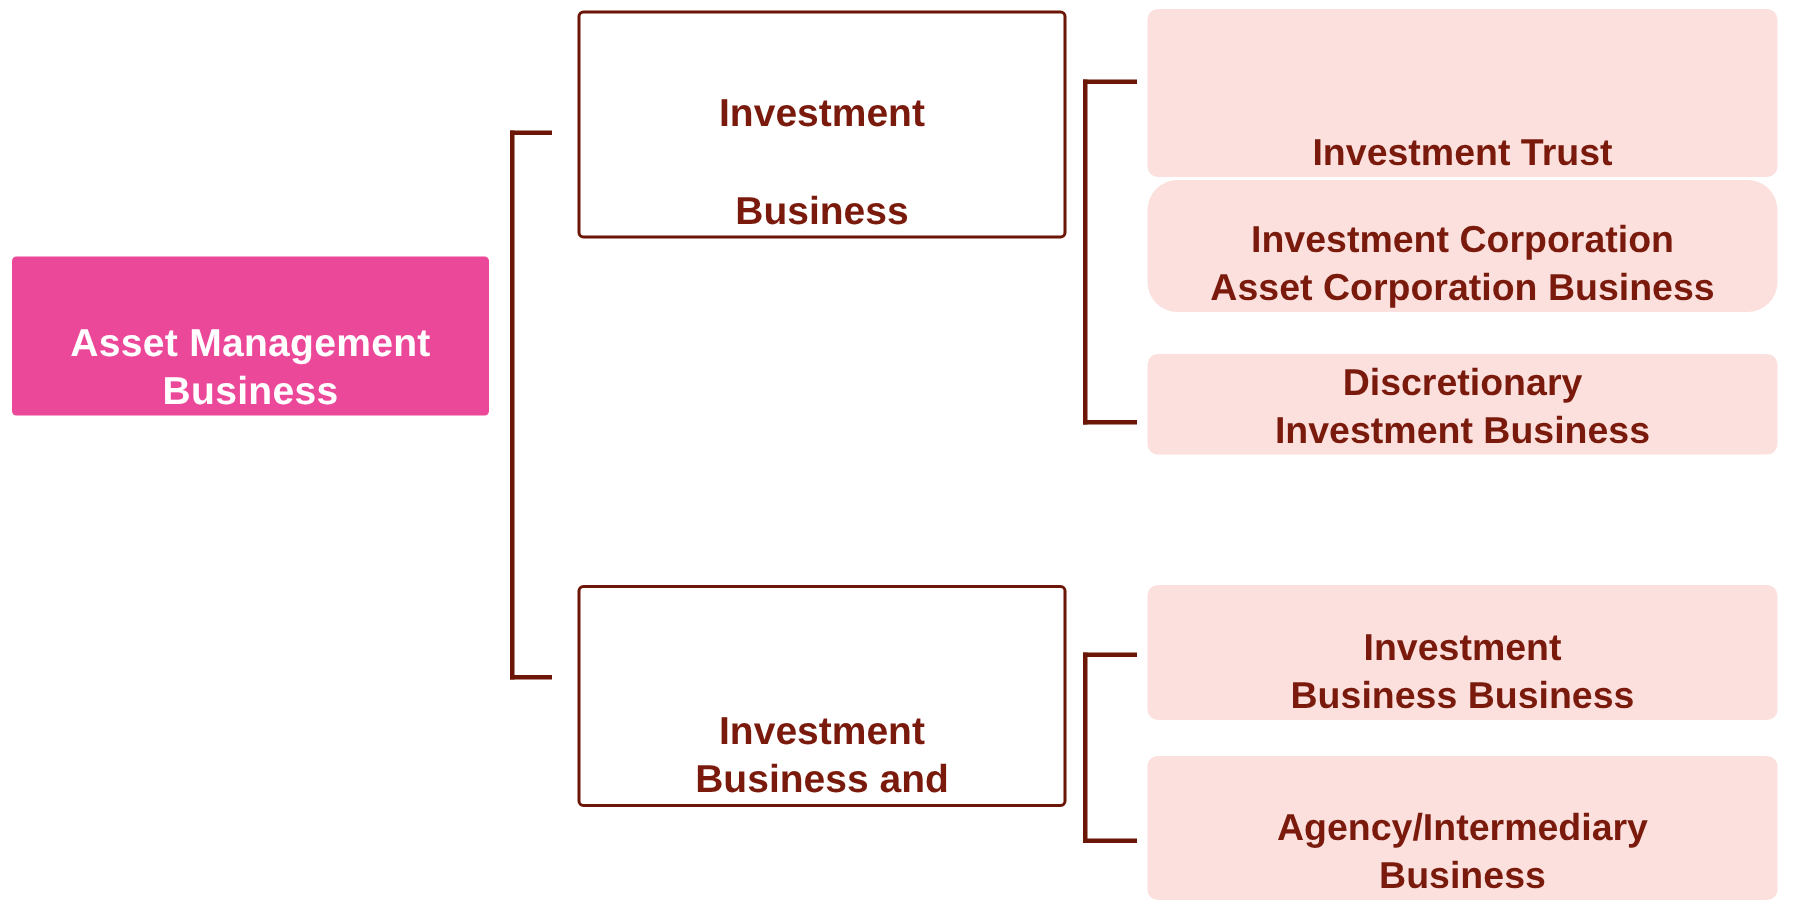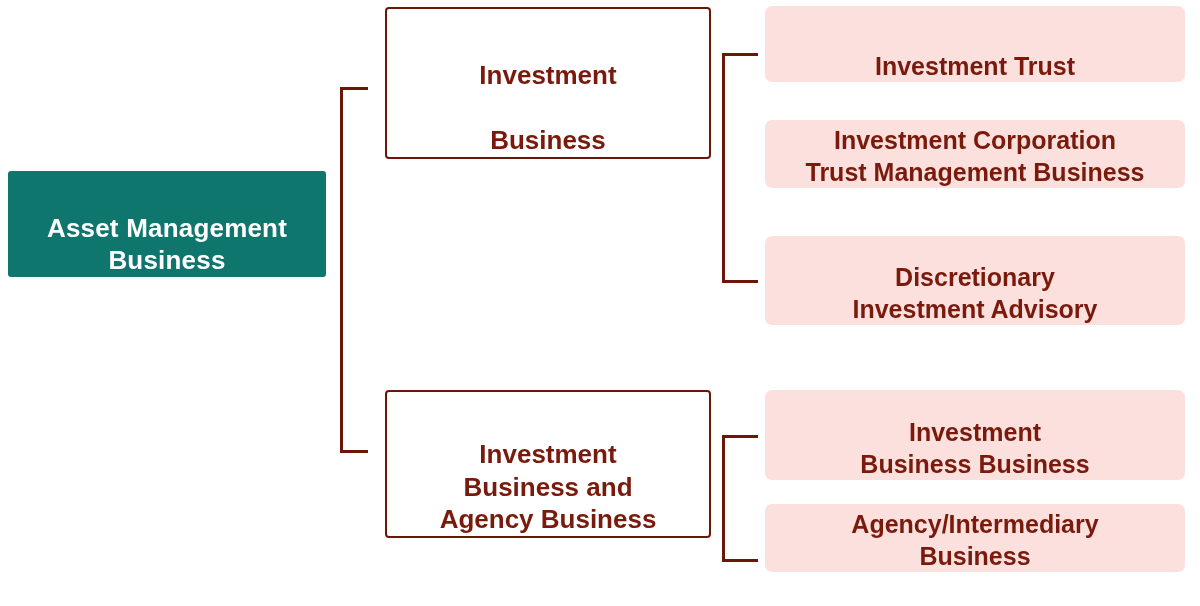--- a/index.html
+++ b/index.html
@@ -27,21 +27,21 @@
     text-align: center;
     line-height: 1.26;
   }
 
   
   .node-root {
     left: 8px;
     top: 171px;
     width: 318px;
     height: 106px;
-    background: #0f766e;
+    background: #ec4899;
     color: #ffffff;
     border-radius: 3px;
     font-size: 26px;
     font-weight: 600;
     letter-spacing: .2px;
   }
 
   
   .node-l2 {
     width: 326px;
@@ -58,25 +58,25 @@
   
   .node-l3 {
     left: 765px;
     width: 420px;
     background: #FBE0DD;
     color: #7A1A0C;
     border-radius: 7px;
     font-size: 25px;
     font-weight: 600;
   }
-  .node-l3-1 { top: 6px;   height: 76px; }
-  .node-l3-2 { top: 120px; height: 68px; }
-  .node-l3-3 { top: 236px; height: 89px; }
+  .node-l3-1 { top: 6px;   height: 112px; }
+  .node-l3-2 { top: 120px; height: 88px; border-radius: 20px; }
+  .node-l3-3 { top: 236px; height: 67px; }
   .node-l3-4 { top: 390px; height: 90px; }
-  .node-l3-5 { top: 504px; height: 68px; }
+  .node-l3-5 { top: 504px; height: 96px; }
 
   
   .bracket {
     position: absolute;
     box-sizing: border-box;
     border-left: 3px solid #6B1606;
     border-top: 3px solid #6B1606;
     border-bottom: 3px solid #6B1606;
     background: transparent;
     pointer-events: none;
@@ -99,37 +99,37 @@
     <span class="node-text"><span>Asset Management</span><br><span>Business</span></span>
   </div>
 
   <div class="bracket bracket-root"></div>
 
   <div class="node node-l2 node-l2-a">
     <span class="node-text"><span>Investment</span><br><br><span>Business</span></span>
   </div>
 
   <div class="node node-l2 node-l2-b">
-    <span class="node-text"><span>Investment</span><br><span>Business and</span><br><span>Agency Business</span></span>
+    <span class="node-text"><span>Investment</span><br><span>Business and</span><br></span>
   </div>
 
   <div class="bracket bracket-up"></div>
 
   <div class="bracket bracket-down"></div>
 
   <div class="node node-l3 node-l3-1">
     <span class="node-text"><span>Investment Trust</span><br></span>
   </div>
 
   <div class="node node-l3 node-l3-2">
-    <span class="node-text"><span>Investment Corporation</span><br><span>Trust Management Business</span></span>
+    <span class="node-text"><span>Investment Corporation</span><br><span>Asset Corporation Business</span></span>
   </div>
 
   <div class="node node-l3 node-l3-3">
-    <span class="node-text"><span>Discretionary</span><br><span>Investment Advisory</span></span>
+    <span class="node-text"><span>Discretionary</span><br><span>Investment Business</span></span>
   </div>
 
   <div class="node node-l3 node-l3-4">
     <span class="node-text"><span>Investment</span><br><span>Business Business</span></span>
   </div>
 
   <div class="node node-l3 node-l3-5">
     <span class="node-text"><span>Agency/Intermediary</span><br><span>Business</span></span>
   </div>
 

